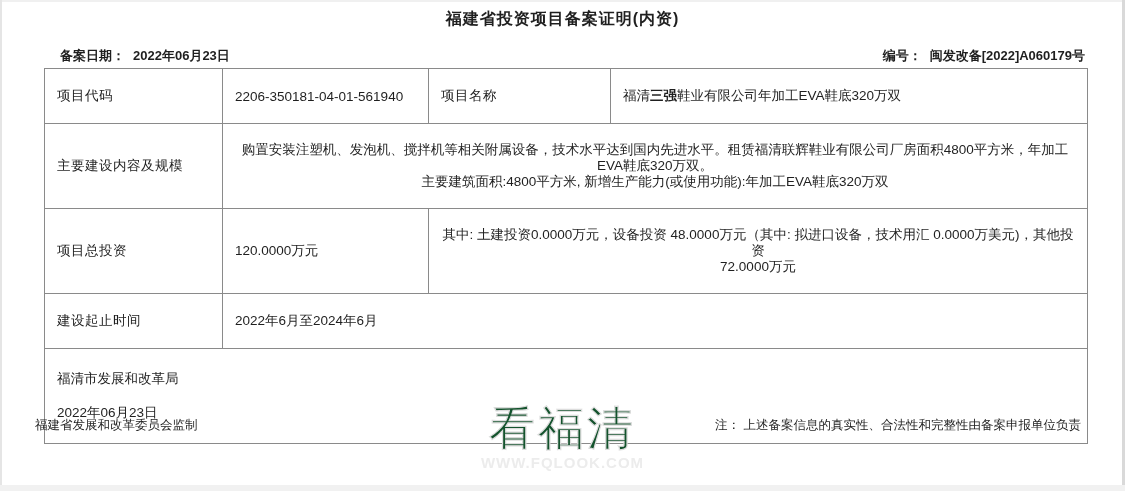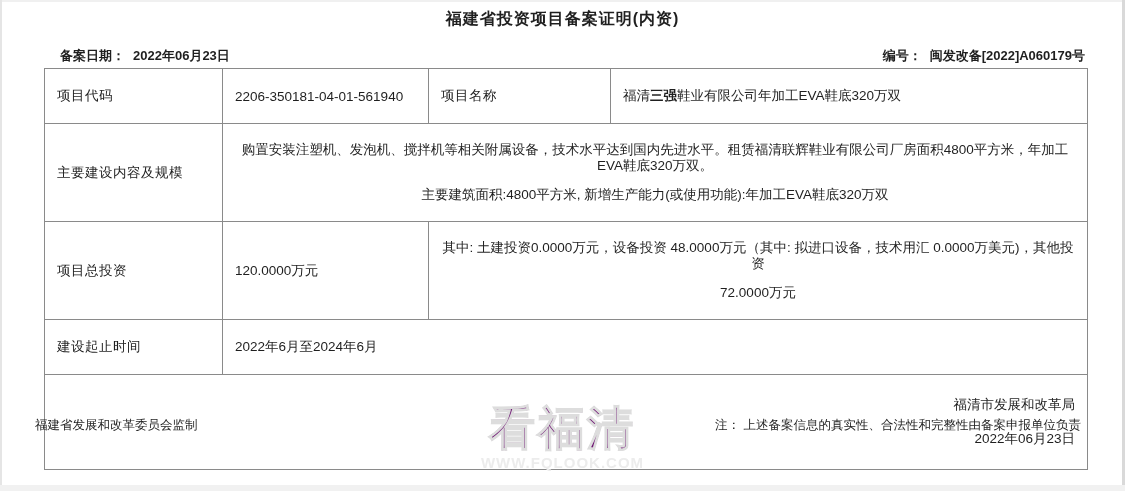--- a/index.html
+++ b/index.html
@@ -32,38 +32,38 @@
   }
   table.cert td{
     border:1px solid #8a8a8a;
     padding:18px 12px;
     vertical-align:middle;
     overflow:hidden;
   }
   td.label{letter-spacing:0.5px;}
   .hl{font-weight:bold;}
   .multiline div{line-height:16px;text-align:center;}
-  .multiline div + div{margin-top:13px;}
+  .multiline div + div{}
 
-  td.sign-cell{text-align:right;vertical-align:bottom;padding:0 8px 12px 12px;}
+  td.sign-cell{vertical-align:bottom;padding:0 8px 12px 12px;}
   .sign-issuer{margin-bottom:16px;}
 
   .footer-row{
     position:absolute;top:417px;left:35px;right:44px;
     display:flex;justify-content:space-between;
     font-size:12.5px;
   }
 
   .watermark{
     position:absolute;top:402px;left:50%;transform:translateX(-50%);
     text-align:center;pointer-events:none;white-space:nowrap;
   }
   .wm-cn{
-    font-size:46px;font-weight:bold;line-height:52px;letter-spacing:3px;
-    color:#701a75;-webkit-text-stroke:1.2px #dddddd;
+    font-size:46px;font-weight:normal;line-height:52px;letter-spacing:3px;
+    color:#14532d;-webkit-text-stroke:1.2px #dddddd;
   }
   .wm-url{
     font-size:15px;font-weight:bold;letter-spacing:1px;margin-top:0;
     color:#ececec;
   }
 </style>
 </head>
 <body>
 
 <div class="edge-top"></div>

